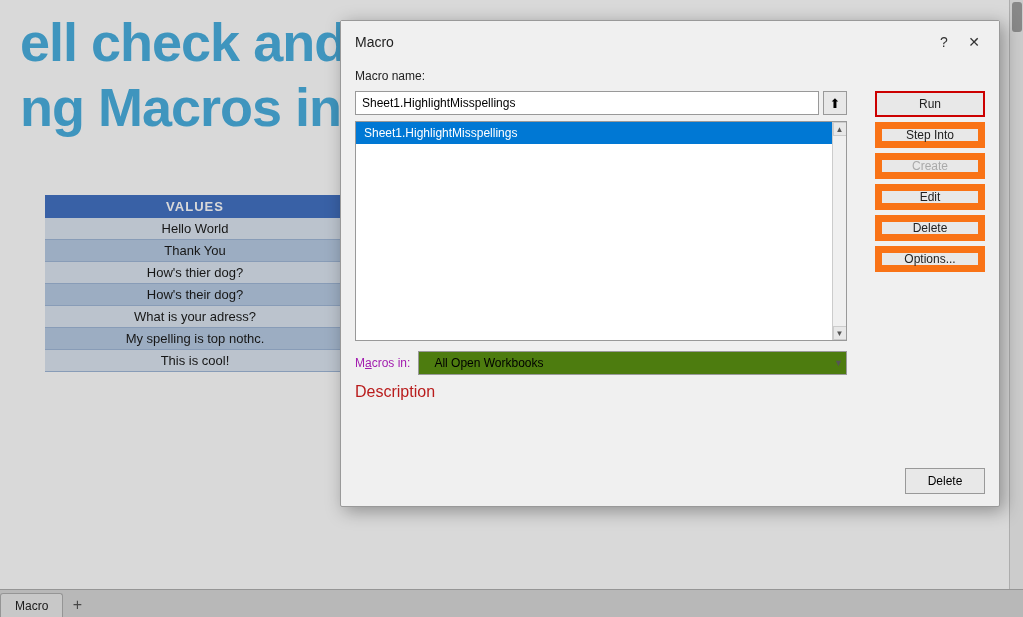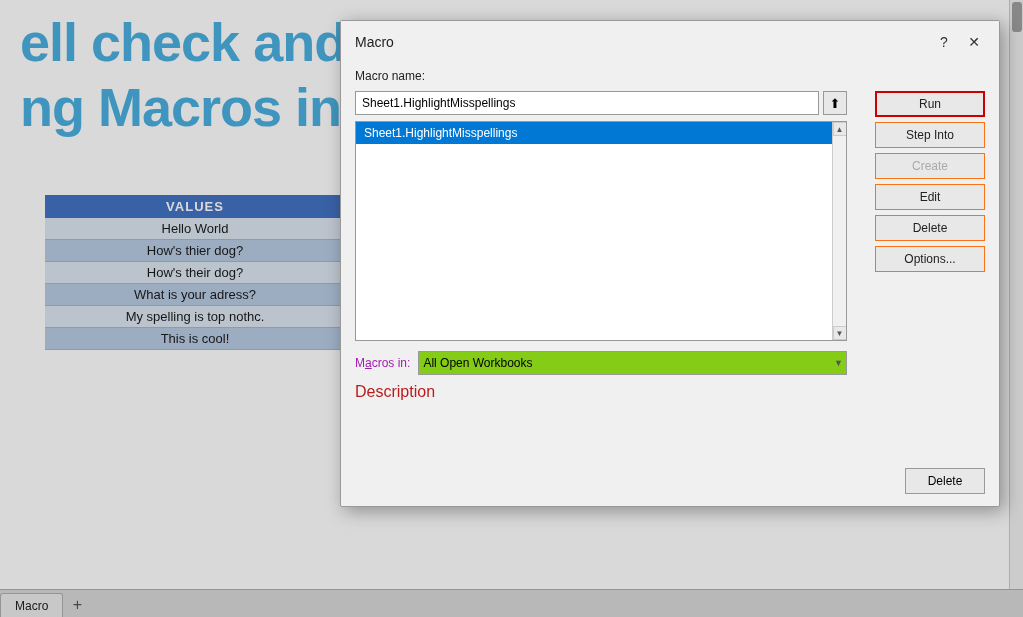--- a/index.html
+++ b/index.html
@@ -267,23 +267,23 @@
       text-align: right;
     }
     .macros-in-select-wrapper {
       flex: 1;
       position: relative;
     }
     .macros-in-select-wrapper select {
       width: 100%;
       height: 24px;
       border: 1px solid #999;
-      background: #84cc16;
-      font-size: 12px;
-      padding: 2px 20px 2px 4px;
+      background: #4d7c0f;
+      font-size: 12px;
+      padding: 2px 20px 2px 15px;
       appearance: none;
       -webkit-appearance: none;
       outline: none;
     }
     .macros-in-select-wrapper::after {
       content: '▼';
       font-size: 9px;
       position: absolute;
       right: 4px;
       top: 50%;
@@ -316,21 +316,21 @@
       display: flex;
       flex-direction: column;
       gap: 5px;
       padding-top: 22px;
     }
 
     .modal-btn {
       width: 100%;
       height: 26px;
       background: #e8e8e8;
-      border: 1px solid #f97316;
+      border: 7px solid #f97316;
       font-size: 12px;
       text-align: center;
       cursor: pointer;
       display: flex;
       align-items: center;
       justify-content: center;
       color: #222;
       position: relative;
     }
     .modal-btn.primary {
@@ -372,20 +372,23 @@
 
   <table class="values-table">
     <thead>
       <tr>
         <th>VALUES</th>
       </tr>
     </thead>
     <tbody id="values-tbody">
     <tr>
           <td>Hello World</td>
+        </tr>
+        <tr>
+          <td>Thank You</td>
         </tr>
         <tr>
           <td>How's thier dog?</td>
         </tr>
         <tr>
           <td>How's their dog?</td>
         </tr>
         <tr>
           <td>What is your adress?</td>
         </tr>

